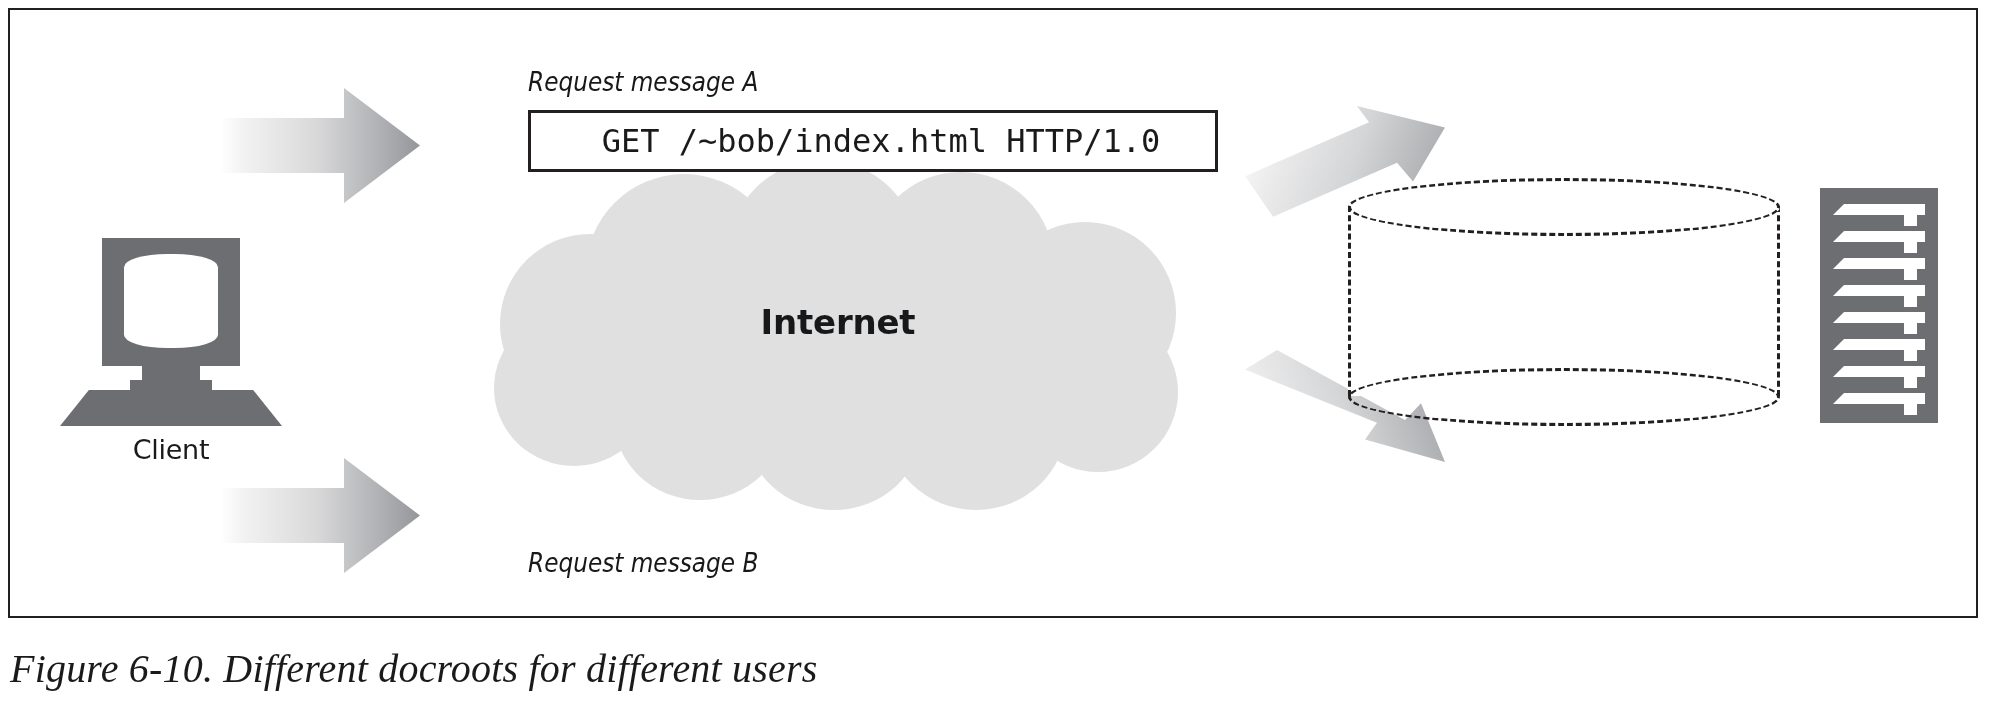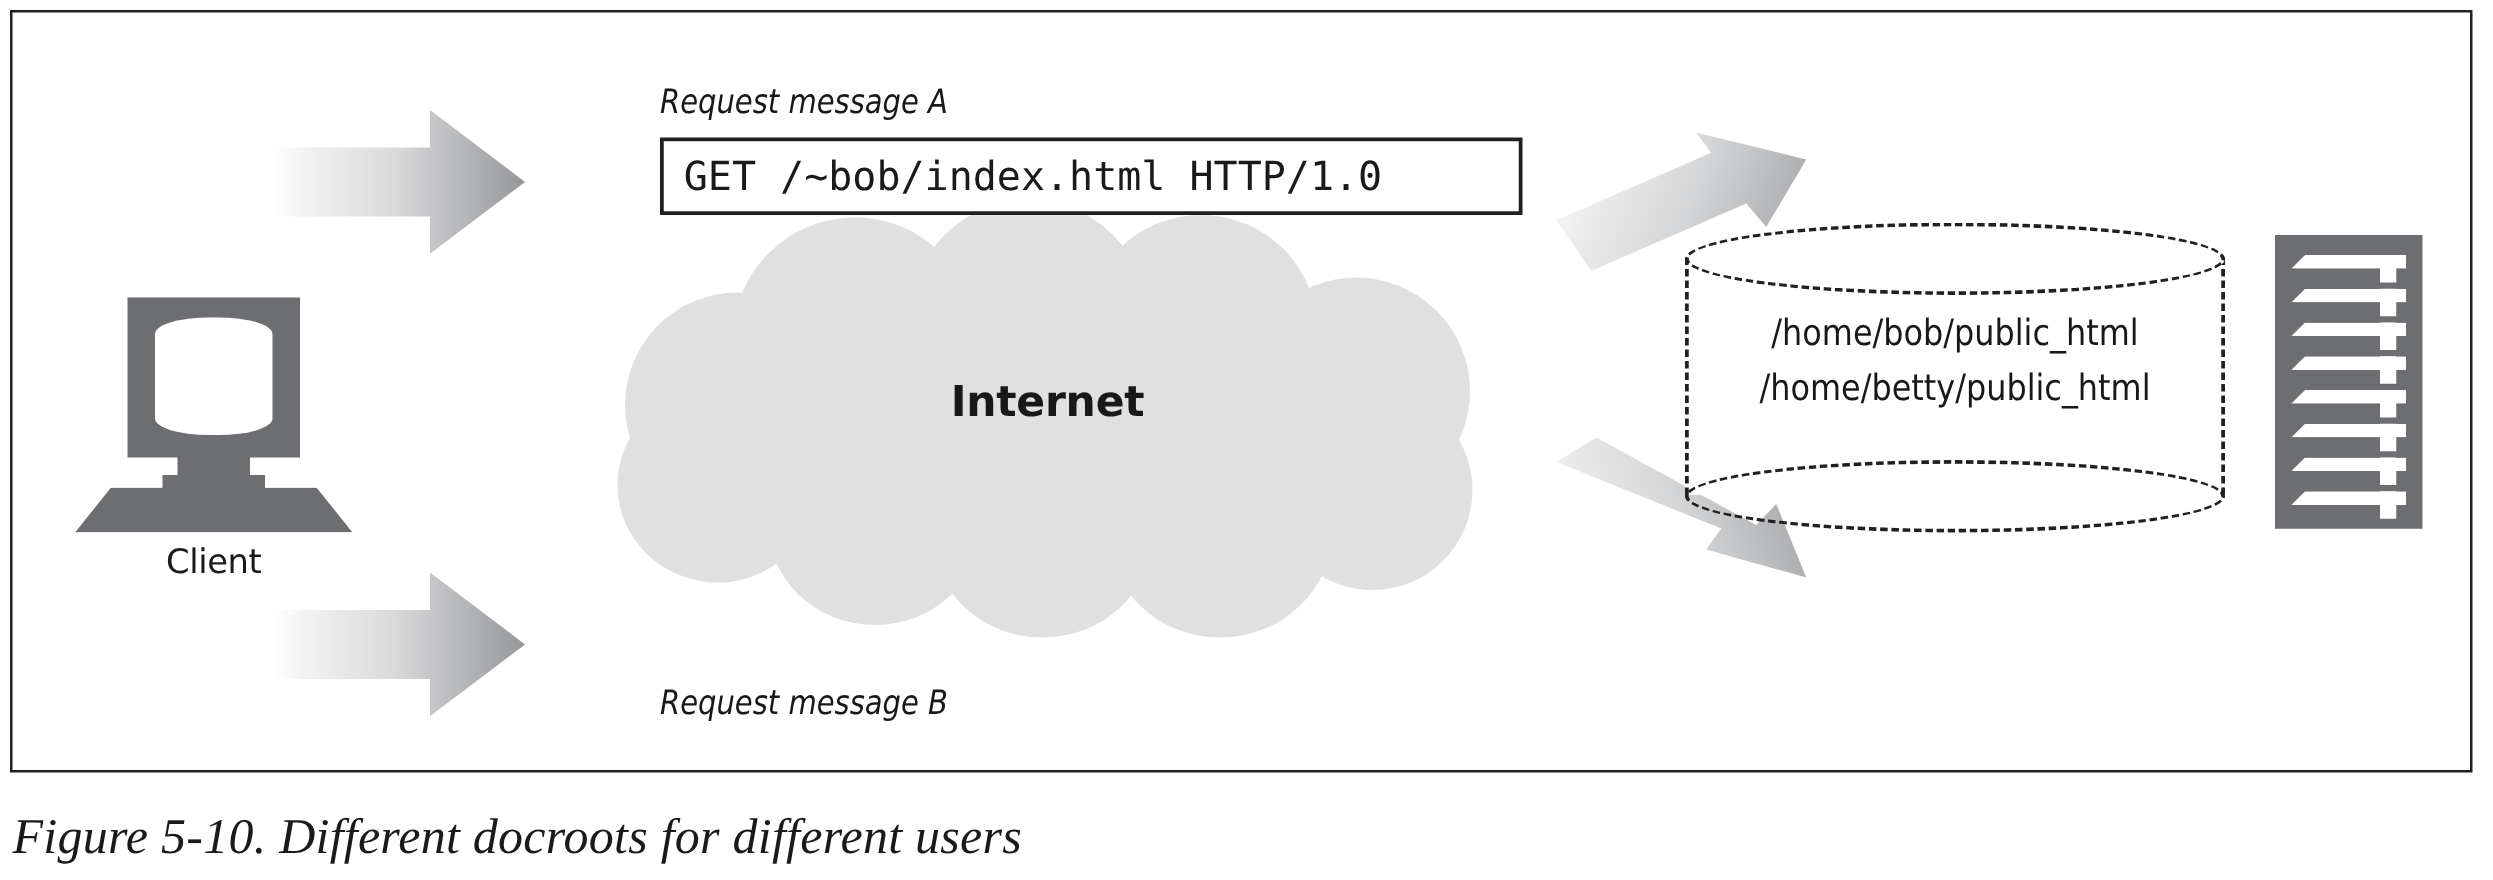--- a/index.html
+++ b/index.html
@@ -149,20 +149,21 @@
 
   
   .msg-box {
     position: absolute;
     background: #ffffff;
     border: 3px solid #231f20;
     box-sizing: border-box;
     display: flex;
     align-items: center;
     z-index: 8;
+    justify-content: center;
   }
   .msg-text {
     font-family: "DejaVu Sans Mono", monospace;
     font-size: 32px;
     color: #1a1a1a;
     white-space: pre;
     padding-left: 16px;
     letter-spacing: 0px;
   }
   #msg-box-a {
@@ -375,24 +376,20 @@
 
     <div class="msg-caption" id="caption-req-b">Request message B</div>
 
     <div id="arrow-up"></div>
     <div id="arrow-down"></div>
 
     <div id="cylinder">
       <div id="cyl-body"></div>
       <div id="cyl-bottom"></div>
       <div id="cyl-top"></div>
-      <div id="cyl-paths">
-        <div class="docroot-path">/home/bob/public_html</div>
-        <div class="docroot-path">/home/betty/public_html</div>
-      </div>
     </div>
 
     <div id="server-rack">
       <div class="slot" style="top:16px;"></div>
       <div class="slot-tab" style="top:16px;"></div>
       <div class="slot" style="top:43px;"></div>
       <div class="slot-tab" style="top:43px;"></div>
       <div class="slot" style="top:70px;"></div>
       <div class="slot-tab" style="top:70px;"></div>
       <div class="slot" style="top:97px;"></div>
@@ -403,15 +400,15 @@
       <div class="slot-tab" style="top:151px;"></div>
       <div class="slot" style="top:178px;"></div>
       <div class="slot-tab" style="top:178px;"></div>
       <div class="slot" style="top:205px;"></div>
       <div class="slot-tab" style="top:205px;"></div>
     </div>
 
 
   </div>
 
-  <div id="figure-caption">Figure 5-10. Different docroots for different users</div>
+  <div id="figure-caption">Figure 6-10. Different docroots for different users</div>
 
 </div>
 
 </body></html>

